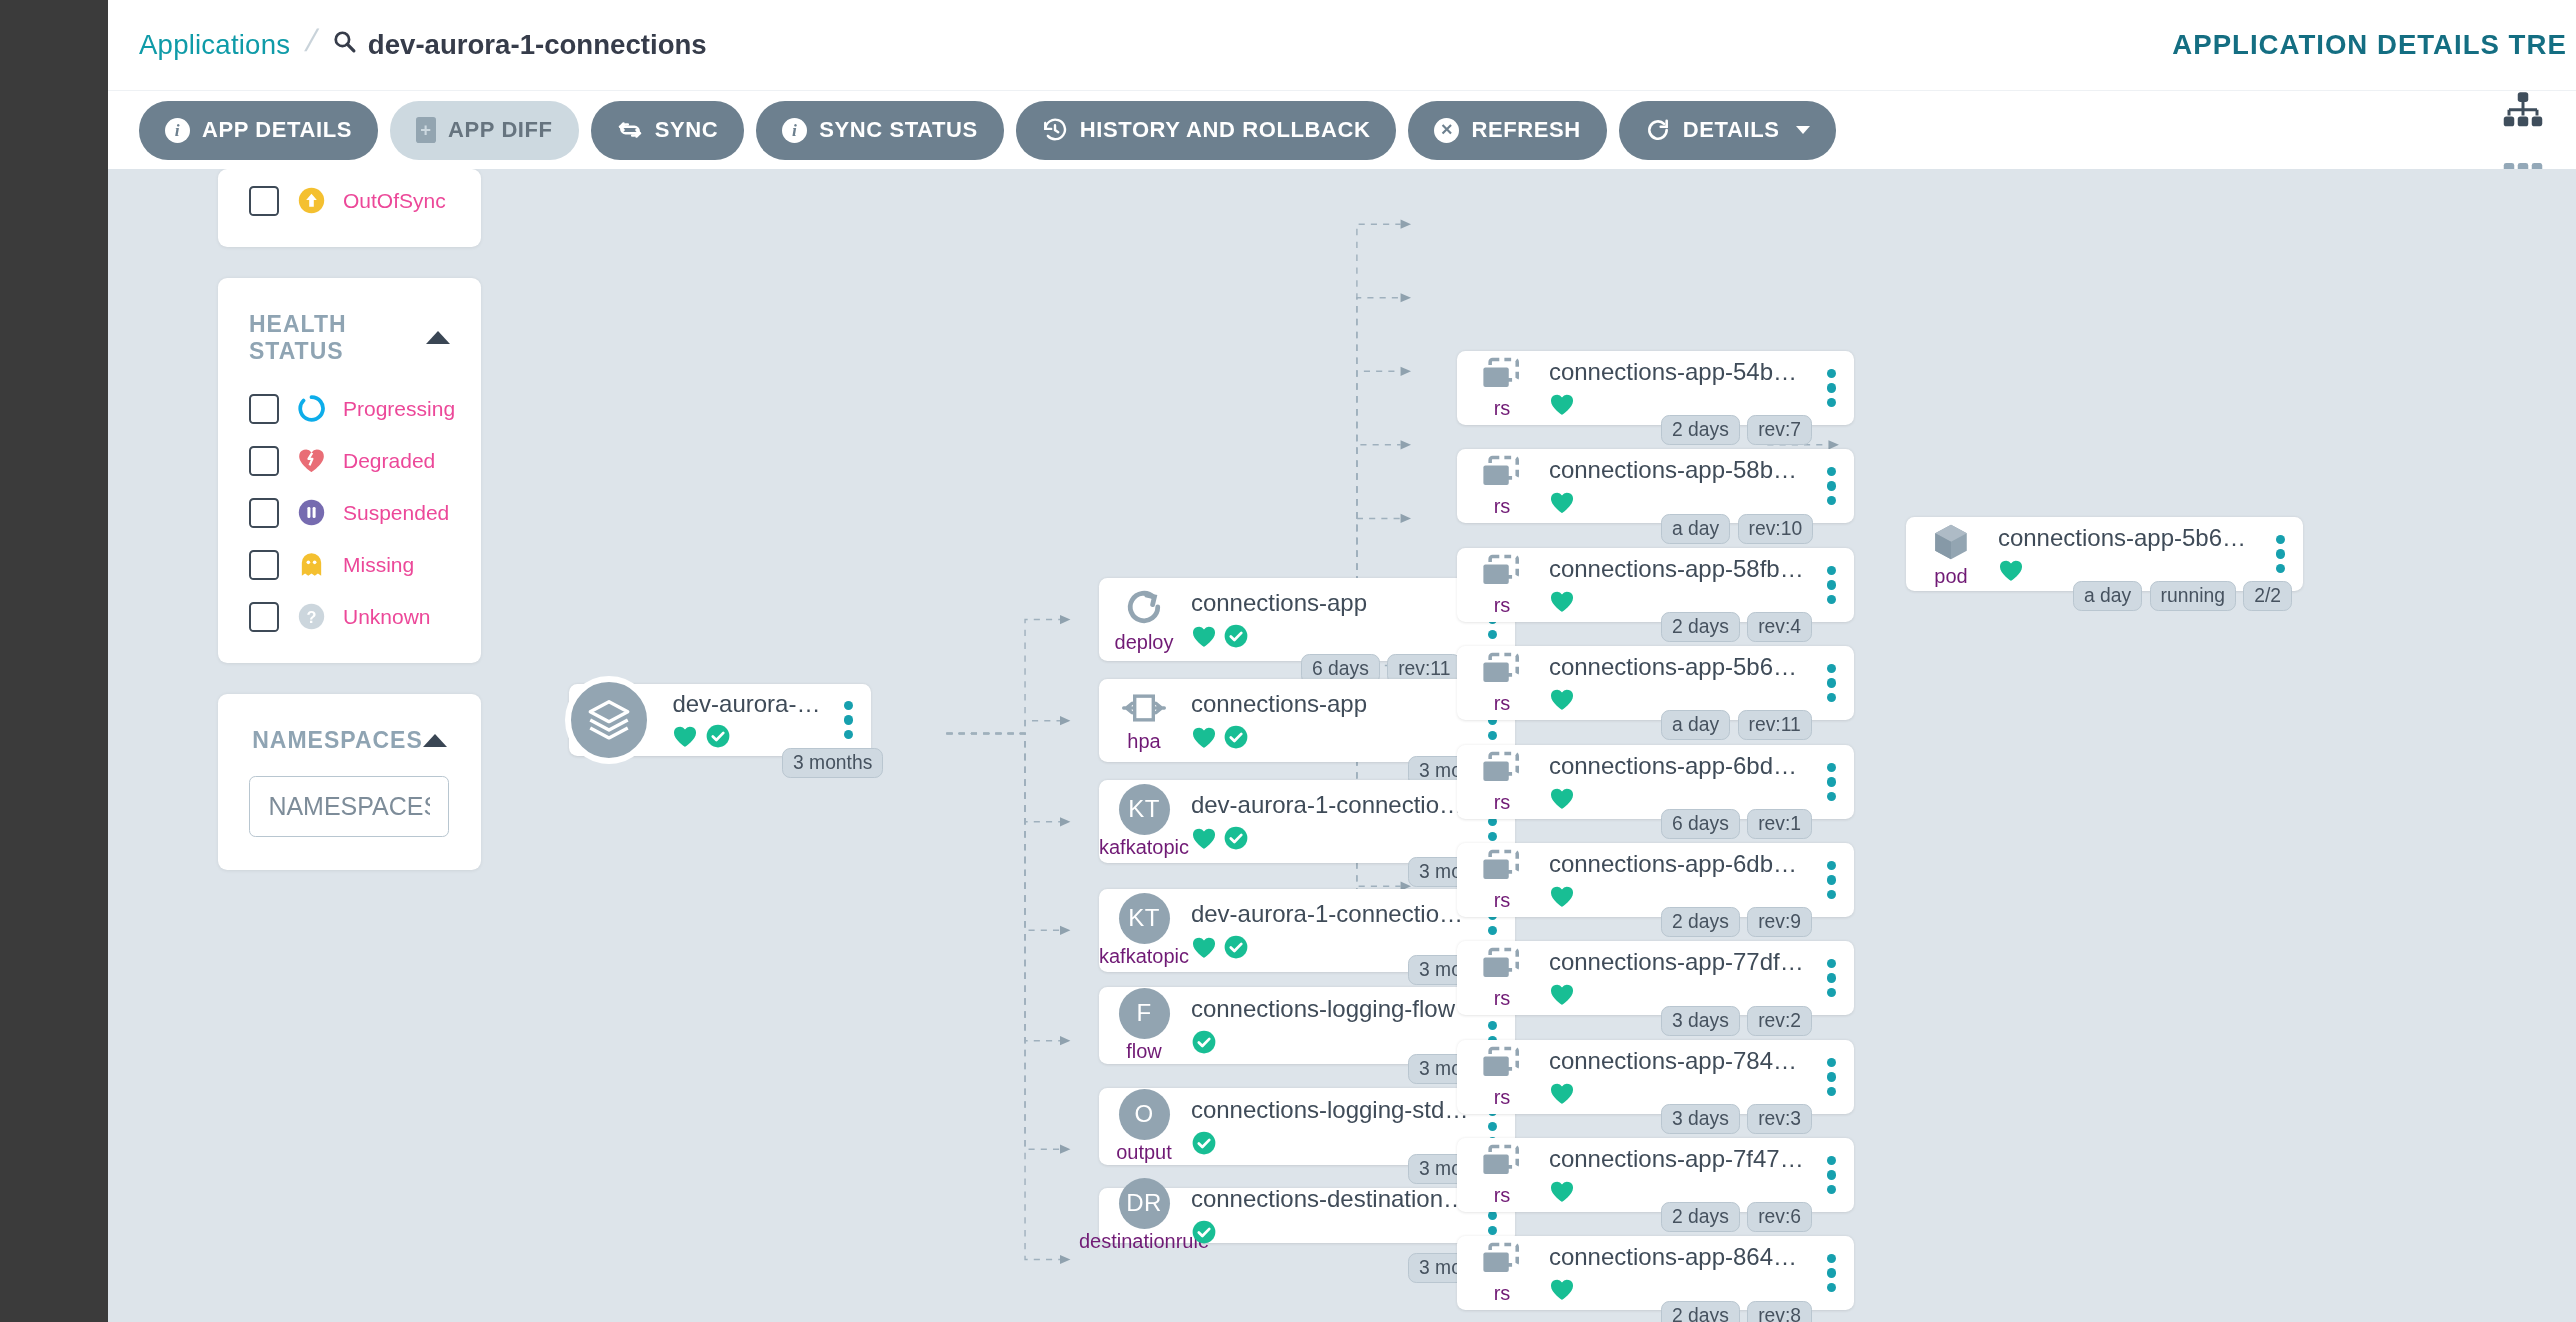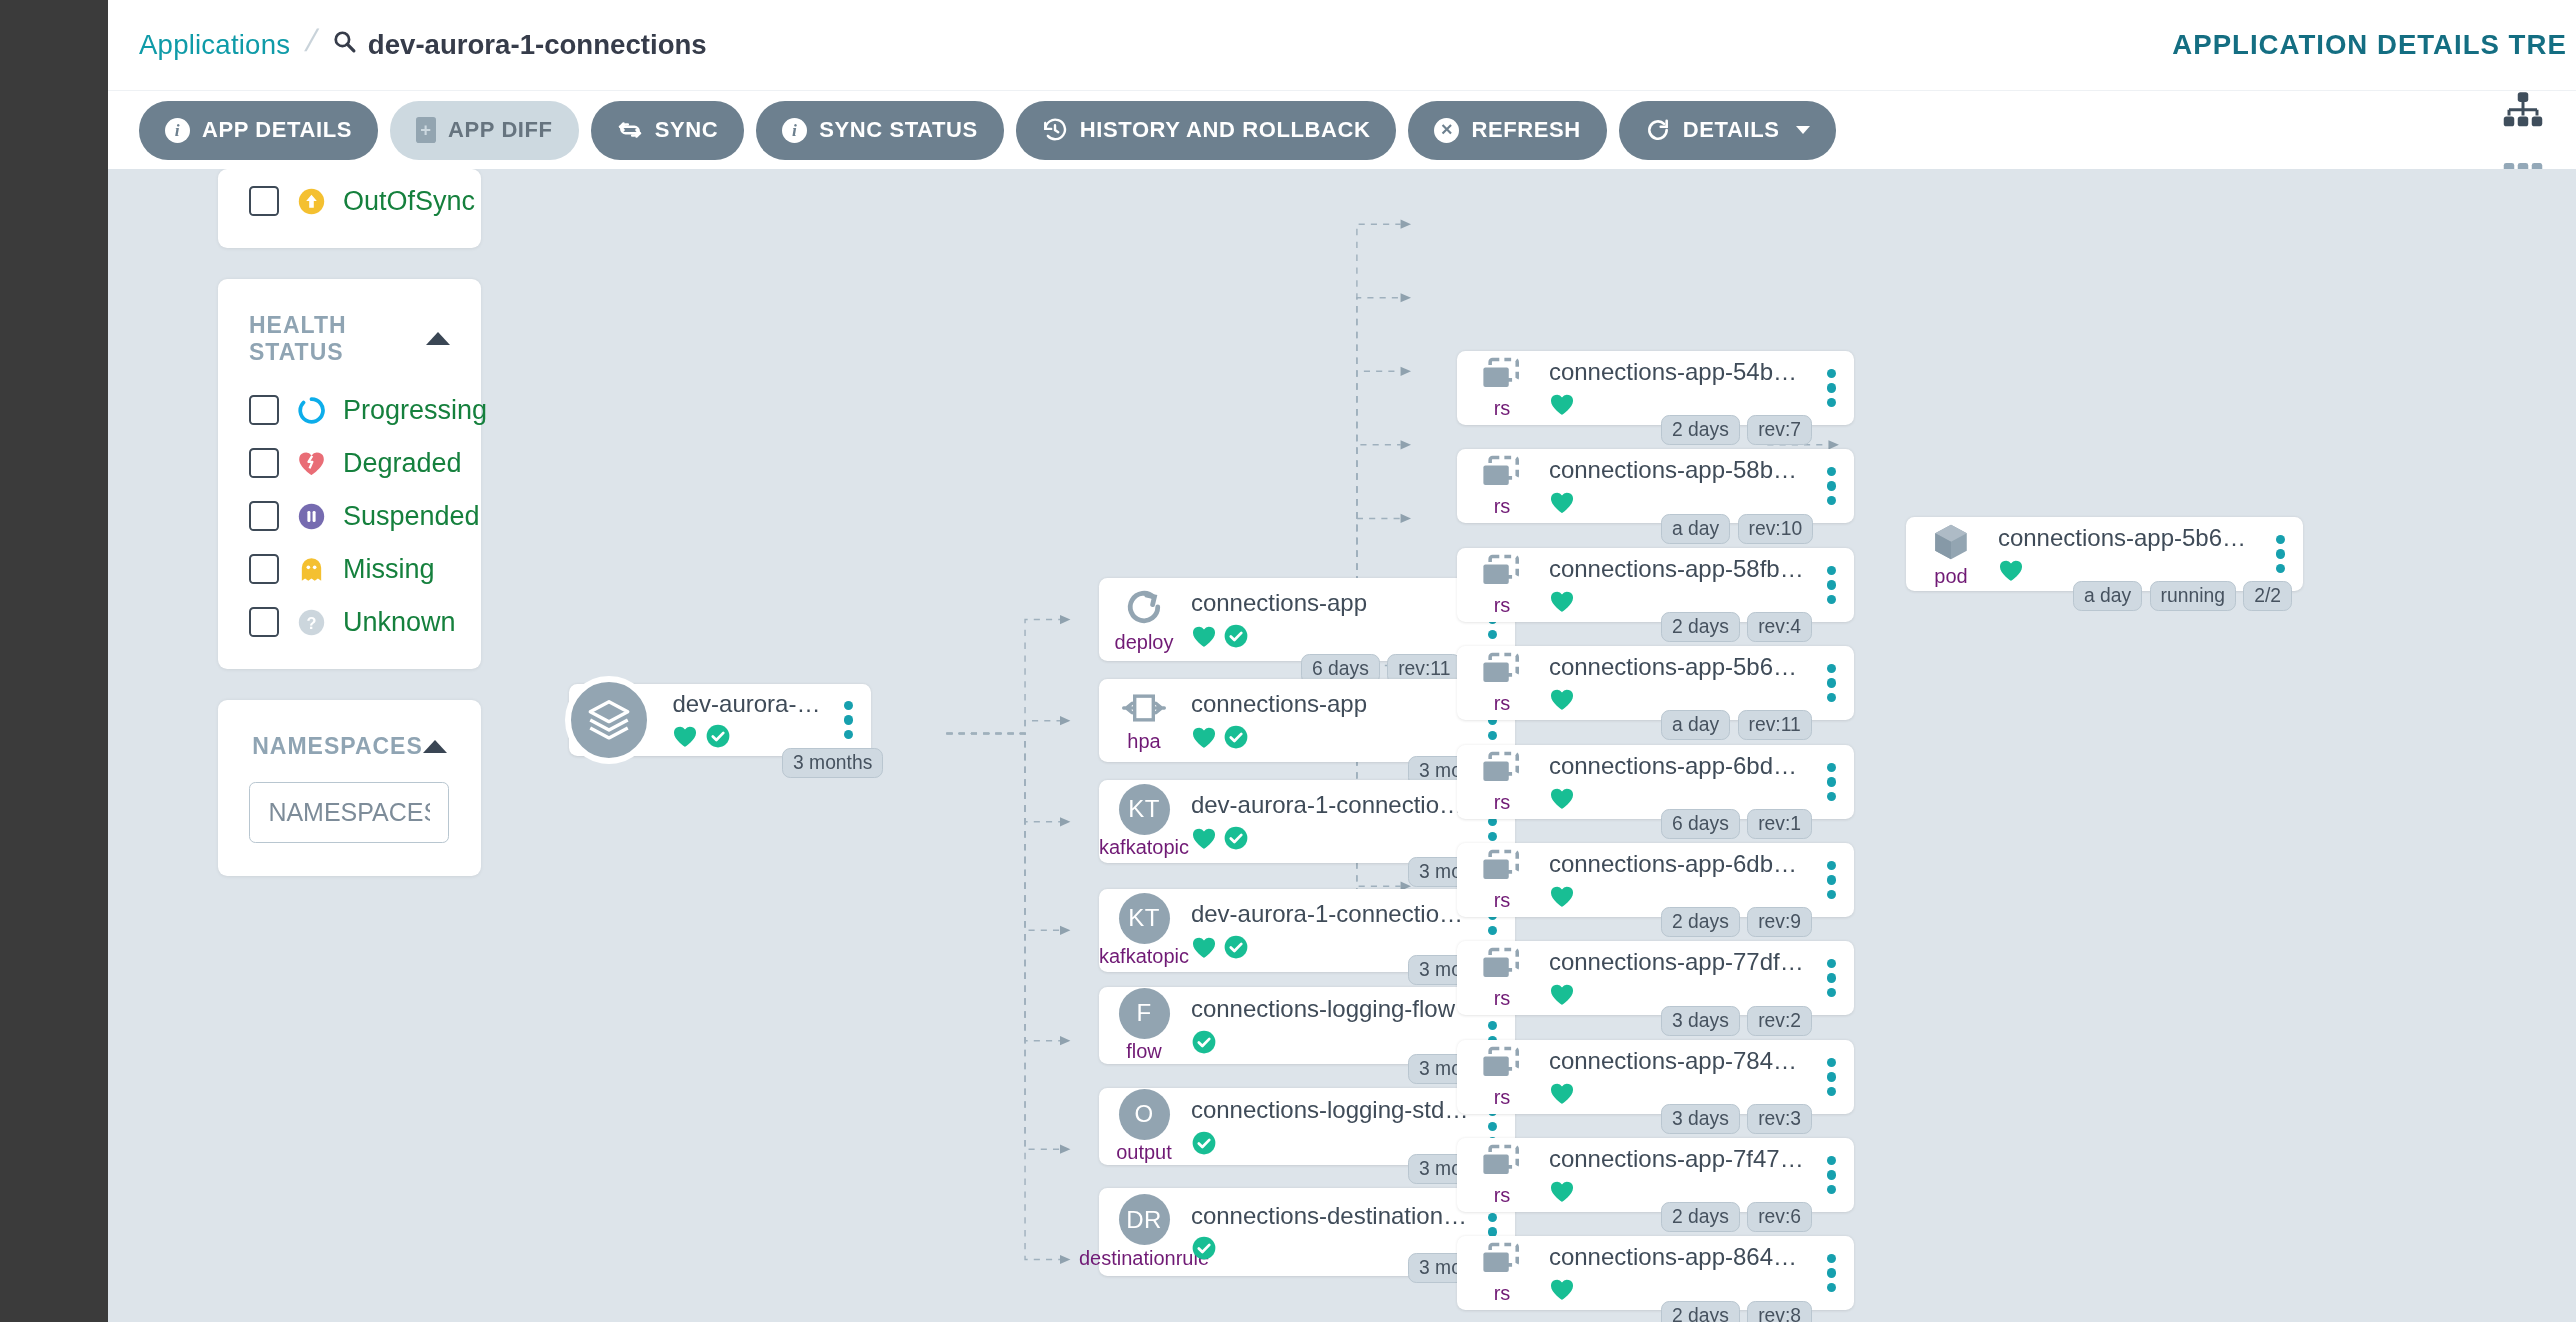--- a/index.html
+++ b/index.html
@@ -122,21 +122,21 @@
     cursor: pointer;
   }
   .frow {
     display: flex; align-items: center; gap: 17.5px;
     padding: 11px 31px; cursor: pointer;
   }
   .cbox {
     width: 30px; height: 30px; border: 2.8px solid #3e4a57;
     border-radius: 4.6px; flex: 0 0 30px; background: #fff;
   }
-  .frow-label { color: #15803d; font-size: 27px; }
+  .frow-label { color: #ec4899; font-size: 21px; }
   .sicon { width: 29px; height: 29px; flex: 0 0 29px; }
 
   .ns-input {
     display: block; width: calc(100% - 63px); margin: 3.7px 31px 13px 31px;
     height: 61px; border: 1.8px solid #b8c6d0; border-radius: 6.4px;
     padding: 0 18.4px; font-size: 25px; color: #7d8c99;
     font-family: "Liberation Sans", sans-serif; background: #fff;
   }
   .ns-input::placeholder { color: #7d8c99; }
 
@@ -653,21 +653,21 @@
           <div class="kebab">
               <i></i>
               <i></i>
               <i></i>
             </div>
         </div>
         <div class="badges" style="left:872px; top:985px;">
           <span class="badge">3 months</span>
         </div>
 
-        <div class="node" style="left:563px; top:1019px; width:416px; height:88px;">
+        <div class="node" style="left:563px; top:1019px; width:416px; height:55px;">
           <div class="node-ico">
             <span class="avatar">DR</span>
             <span class="kind-lbl">destinationrule</span>
           </div>
           <div class="node-body">
             <div class="node-title">connections-destinationrule</div>
             <div class="node-status">
               <span class="check"><svg width="26" height="26" viewBox="0 0 24 24">
                     <circle cx="12" cy="12" r="10.5" fill="#18be94"></circle>
                     <path d="M7.2 12.4l3.3 3.3 6.4-6.6" fill="none" stroke="#fff" stroke-width="2.5" stroke-linecap="round" stroke-linejoin="round"></path>

